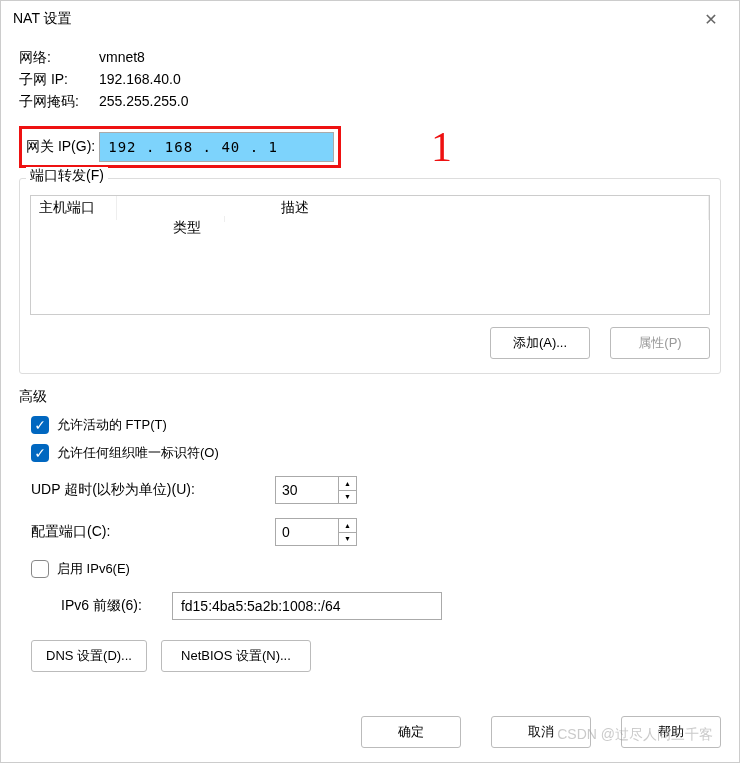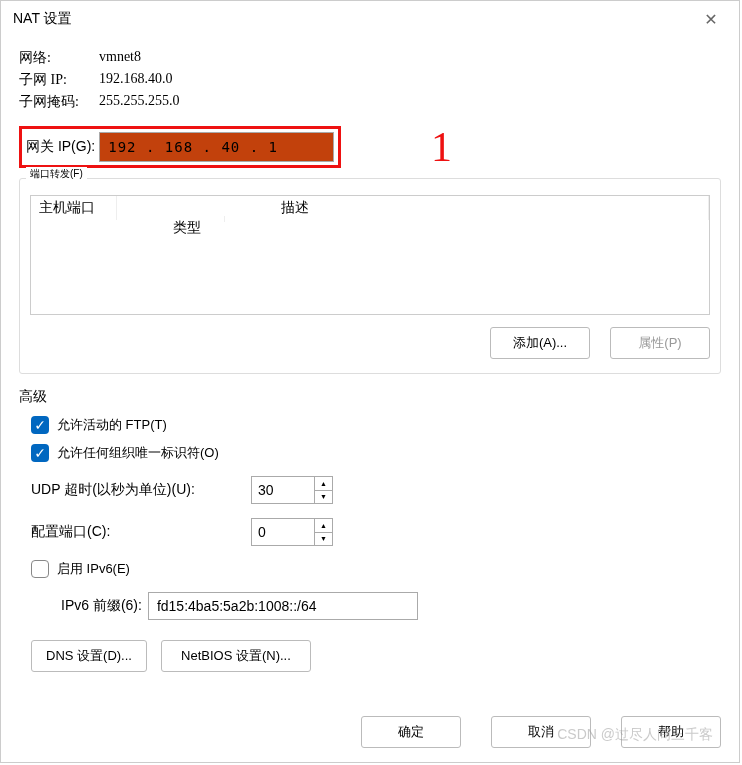--- a/index.html
+++ b/index.html
@@ -36,42 +36,41 @@
       font-size: 16px;
       cursor: pointer;
     }
     .content {
       padding: 8px 18px;
     }
     .info-row {
       display: flex;
       margin: 4px 0;
       font-size: 14px;
-      font-family: Liberation Serif, serif;
     }
     .info-label { width: 80px; }
     .gateway-row {
       display: flex;
       align-items: center;
       border: 3px solid #e11;
       padding: 3px 4px;
       width: 322px;
       margin-top: 15px;
       position: relative;
     }
     .gateway-label { font-size: 14px; margin-right: 4px; }
     .ip-input {
       flex: 1;
       height: 26px;
       border: 1px solid #aaa;
       padding: 14px 8px;
       font-family: monospace;
       font-size: 14px;
       letter-spacing: 1px;
-      background: #c2410c;
+      background: #7dd3fc;
       display: flex;
       align-items: center;
     }
     .annotation {
       position: absolute;
       left: 430px;
       top: 122px;
       color: #e11;
       font-size: 42px;
       font-family: serif;
@@ -82,21 +81,21 @@
       margin: 10px 0;
       padding: 10px 10px 14px 10px;
       position: relative;
     }
     .fieldset-title {
       position: absolute;
       top: -12px;
       left: 6px;
       background: #fff;
       padding: 0 4px;
-      font-size: 10px;
+      font-size: 14px;
     }
     .legend-plain {
       font-size: 14px;
       margin: 14px 0 8px 0;
     }
     .table-box {
       border: 1px solid #ccc;
       height: 120px;
       background: #fff;
       margin-top: 6px;
@@ -146,21 +145,21 @@
       align-items: center;
       justify-content: center;
       font-size: 14px;
     }
     .cb.checked { background: #0067c0; color: #fff; border: none; }
     .cb.unchecked { background: #fff; border: 1.5px solid #888; }
     .form-row {
       display: flex;
       align-items: center;
       margin: 14px 0;
-      gap: 0;
+      gap: 24px;
     }
     .form-label { font-size: 14px; }
     .spinner {
       display: flex;
       border: 1px solid #aaa;
       height: 28px;
       width: 82px;
       margin-left: 6px;
     }
     .spinner-val {

